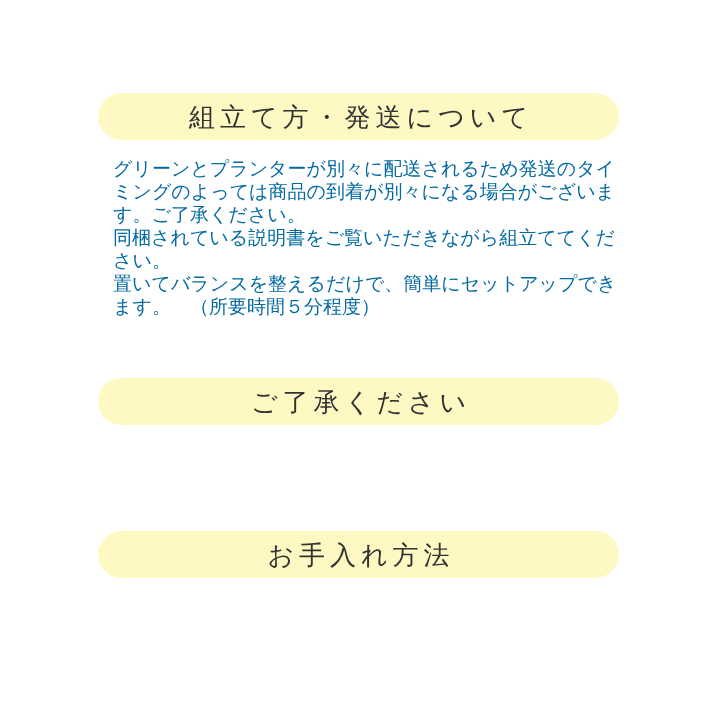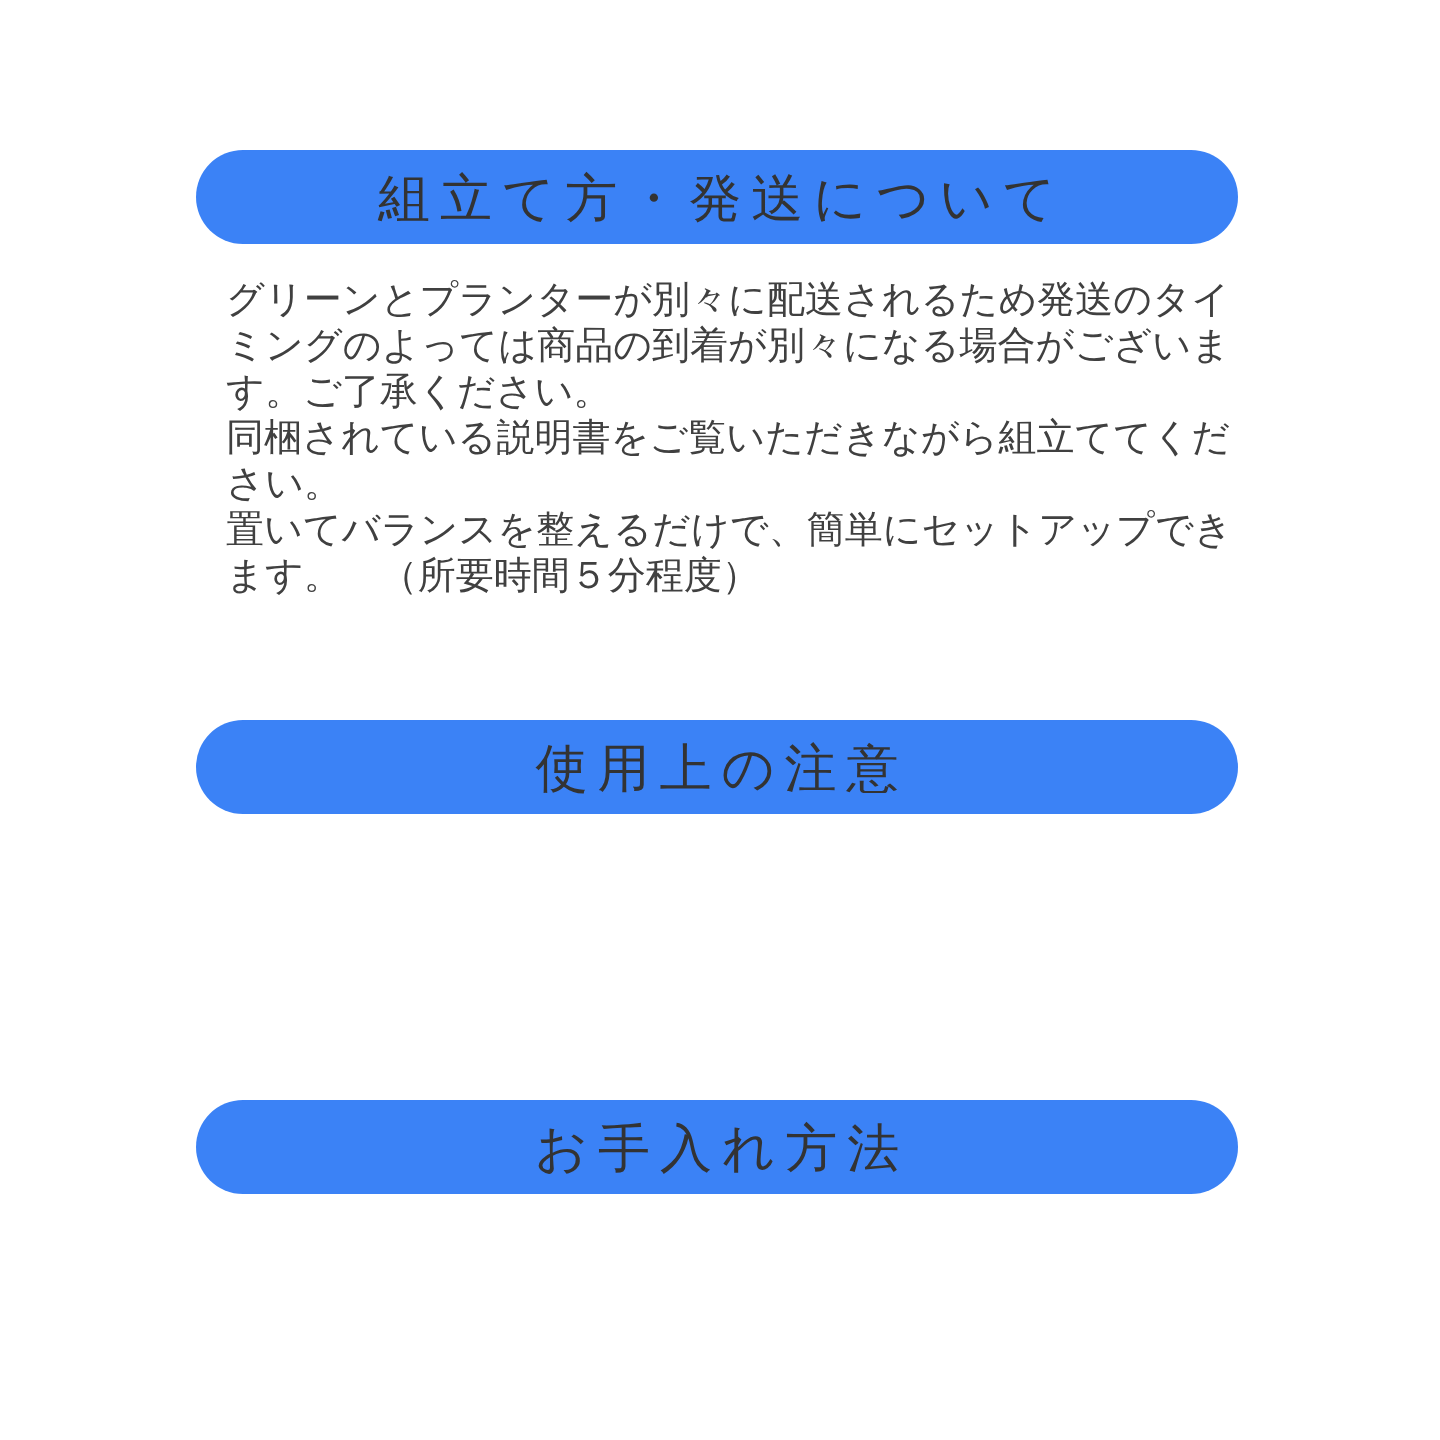--- a/index.html
+++ b/index.html
@@ -15,46 +15,47 @@
     overflow: hidden;
     font-family: "Liberation Sans", sans-serif;
   }
   .section {
     position: absolute;
     left: 0;
     right: 0;
   }
   .section.s1 { top: 75px; }
   .section.s2 { top: 360px; }
-  .section.s3 { top: 550px; }
+  .section.s3 { top: 513px; }
   .pill {
     margin-left: 98px;
     width: 521px;
     height: 47px;
     border-radius: 24px;
-    background: #3b82f6;
+    background: #fef9c3;
     display: flex;
     align-items: center;
     justify-content: center;
+    margin-top: 18px;
   }
   .pill .heading {
     font-size: 26px;
     letter-spacing: 5px;
     text-indent: 5px;
     color: #333333;
     font-weight: 400;
     line-height: 1;
     white-space: nowrap;
   }
   .body-text {
     margin: 17px 70px 0 113px;
     width: 520px;
     font-size: 19px;
     line-height: 23px;
-    color: #404040;
+    color: #0369a1;
     white-space: pre-line;
     letter-spacing: 0;
   }
 </style>
 </head>
 <body>
 
 <div class="page">
 
   <div class="section s1">
@@ -65,21 +66,21 @@
 ミングのよっては商品の到着が別々になる場合がございま
 す。ご了承ください。
 同梱されている説明書をご覧いただきながら組立ててくだ
 さい。
 置いてバランスを整えるだけで、簡単にセットアップでき
 ます。　（所要時間５分程度）</div>
   </div>
 
   <div class="section s2">
     <div class="pill">
-      <span class="heading">使用上の注意</span>
+      <span class="heading">ご了承ください</span>
     </div>
   </div>
 
   <div class="section s3">
     <div class="pill">
       <span class="heading">お手入れ方法</span>
     </div>
   </div>
 
 </div>

